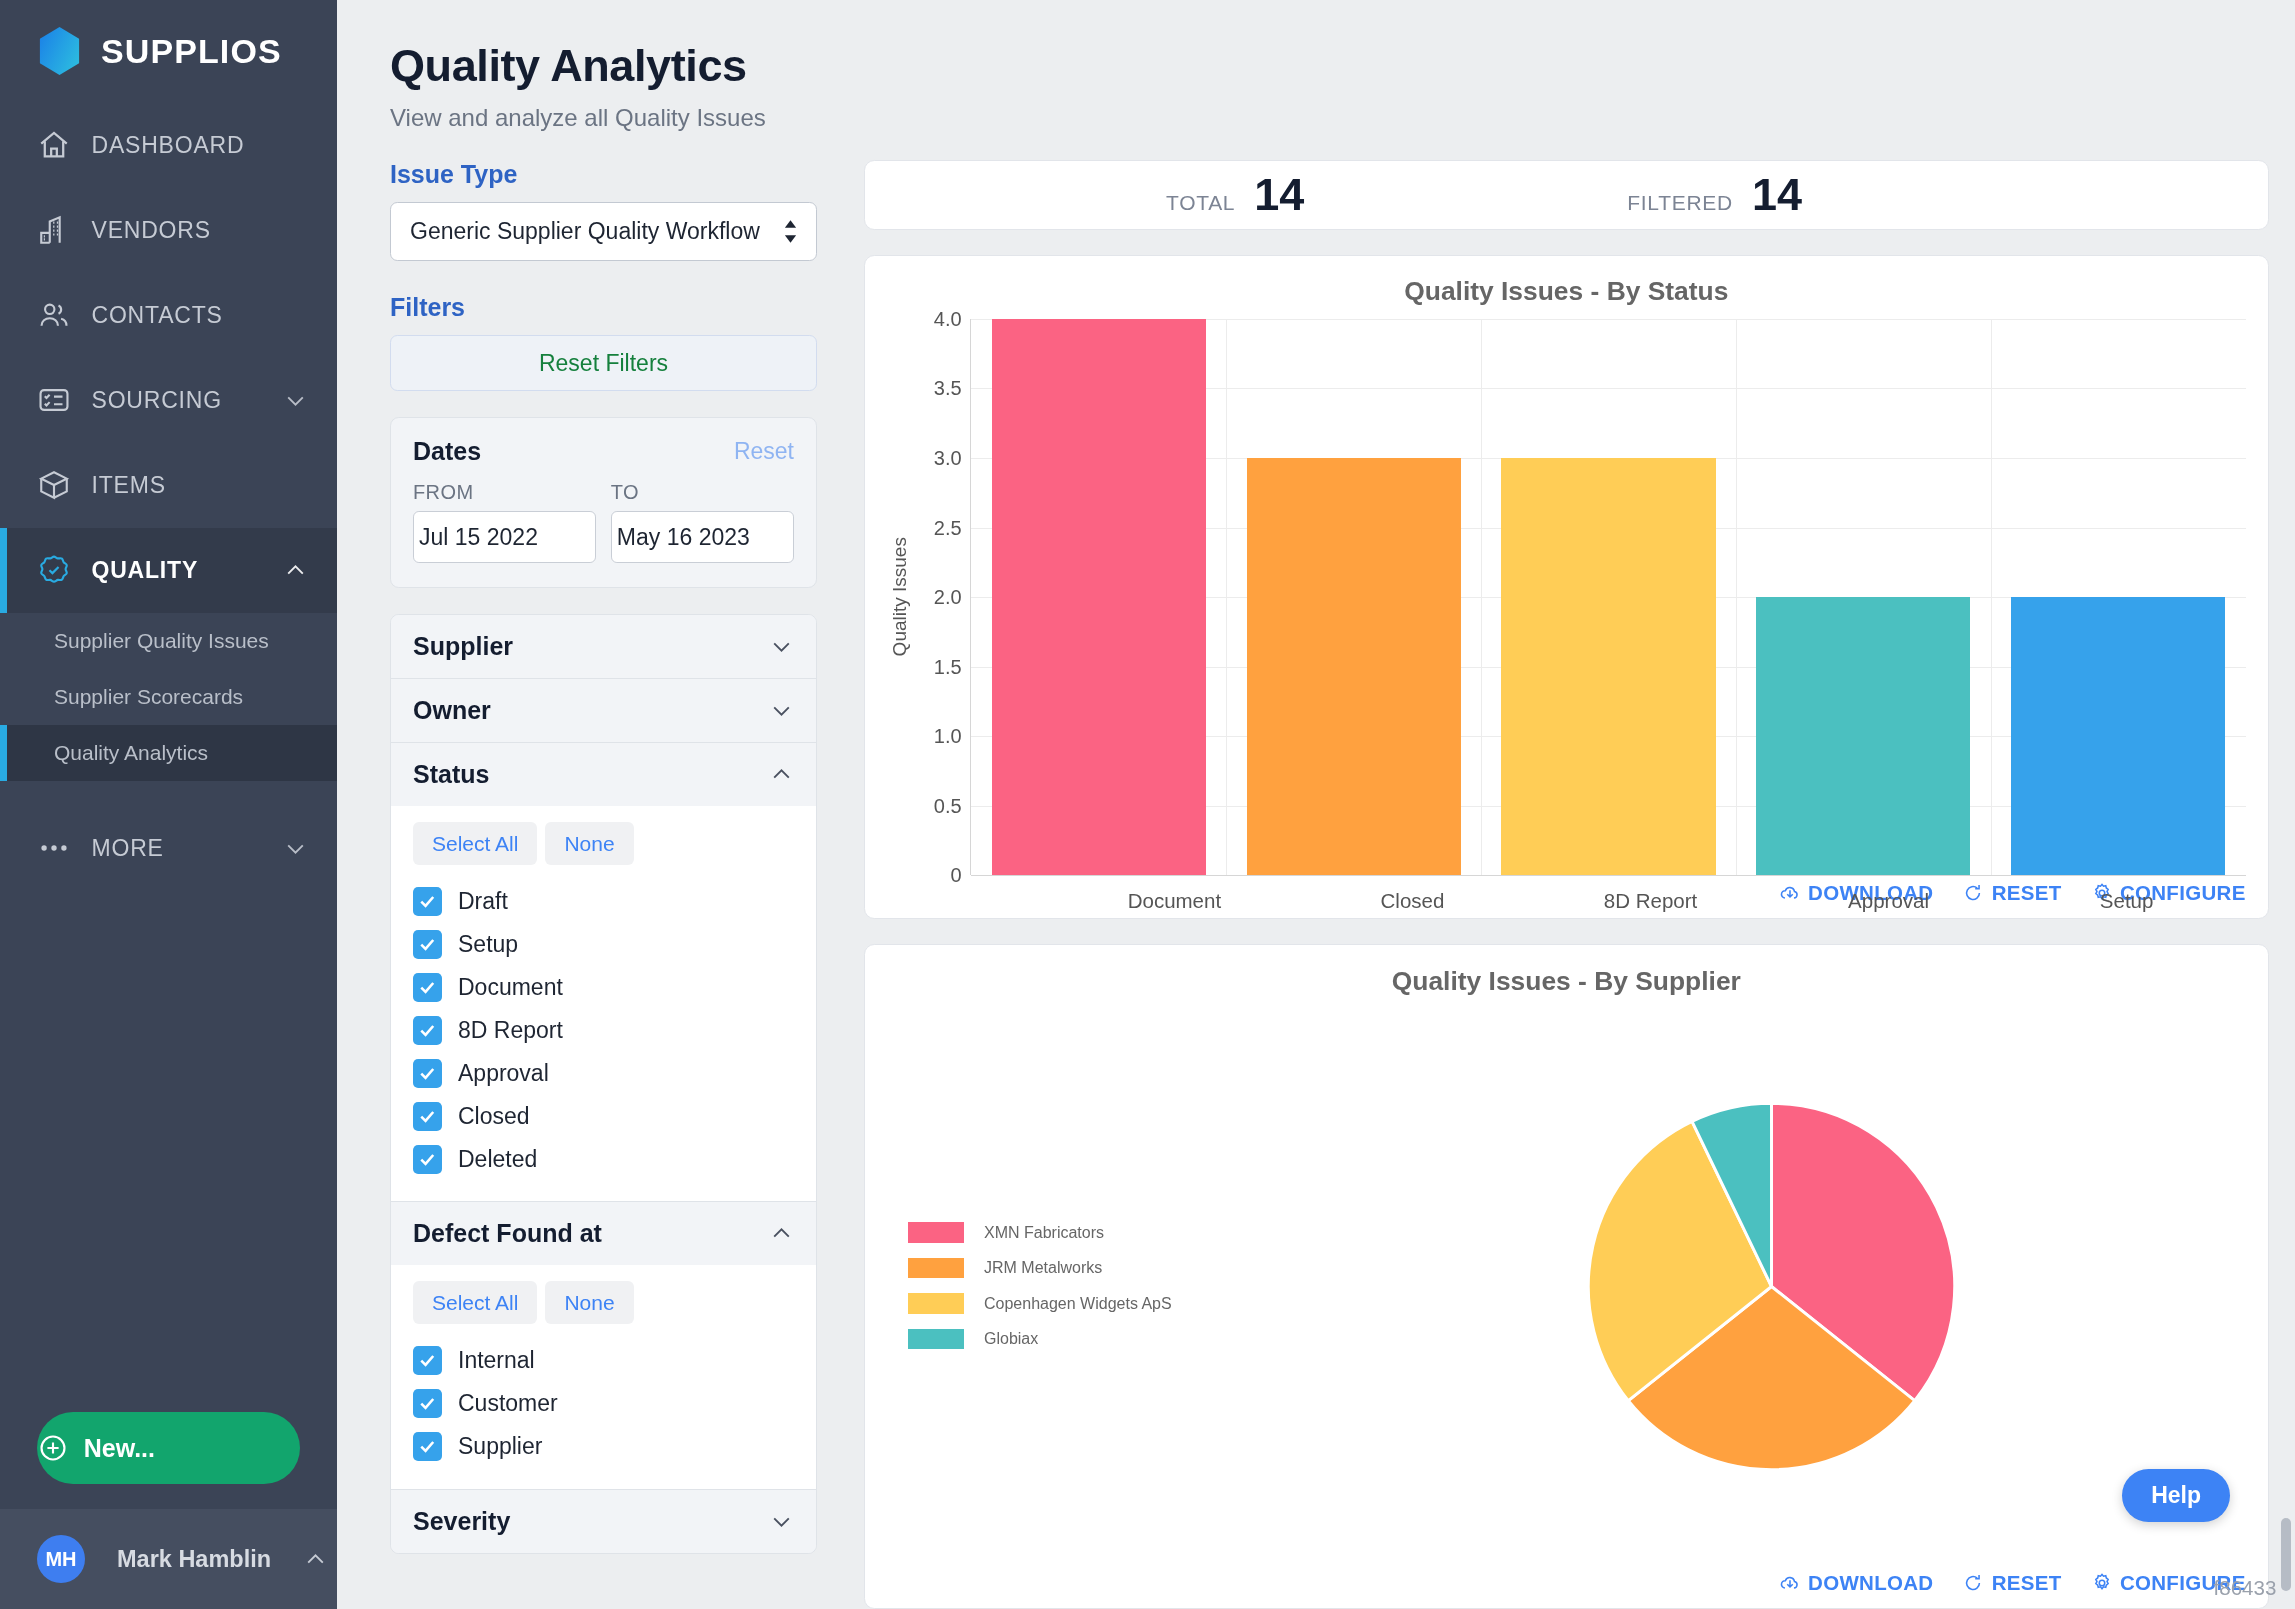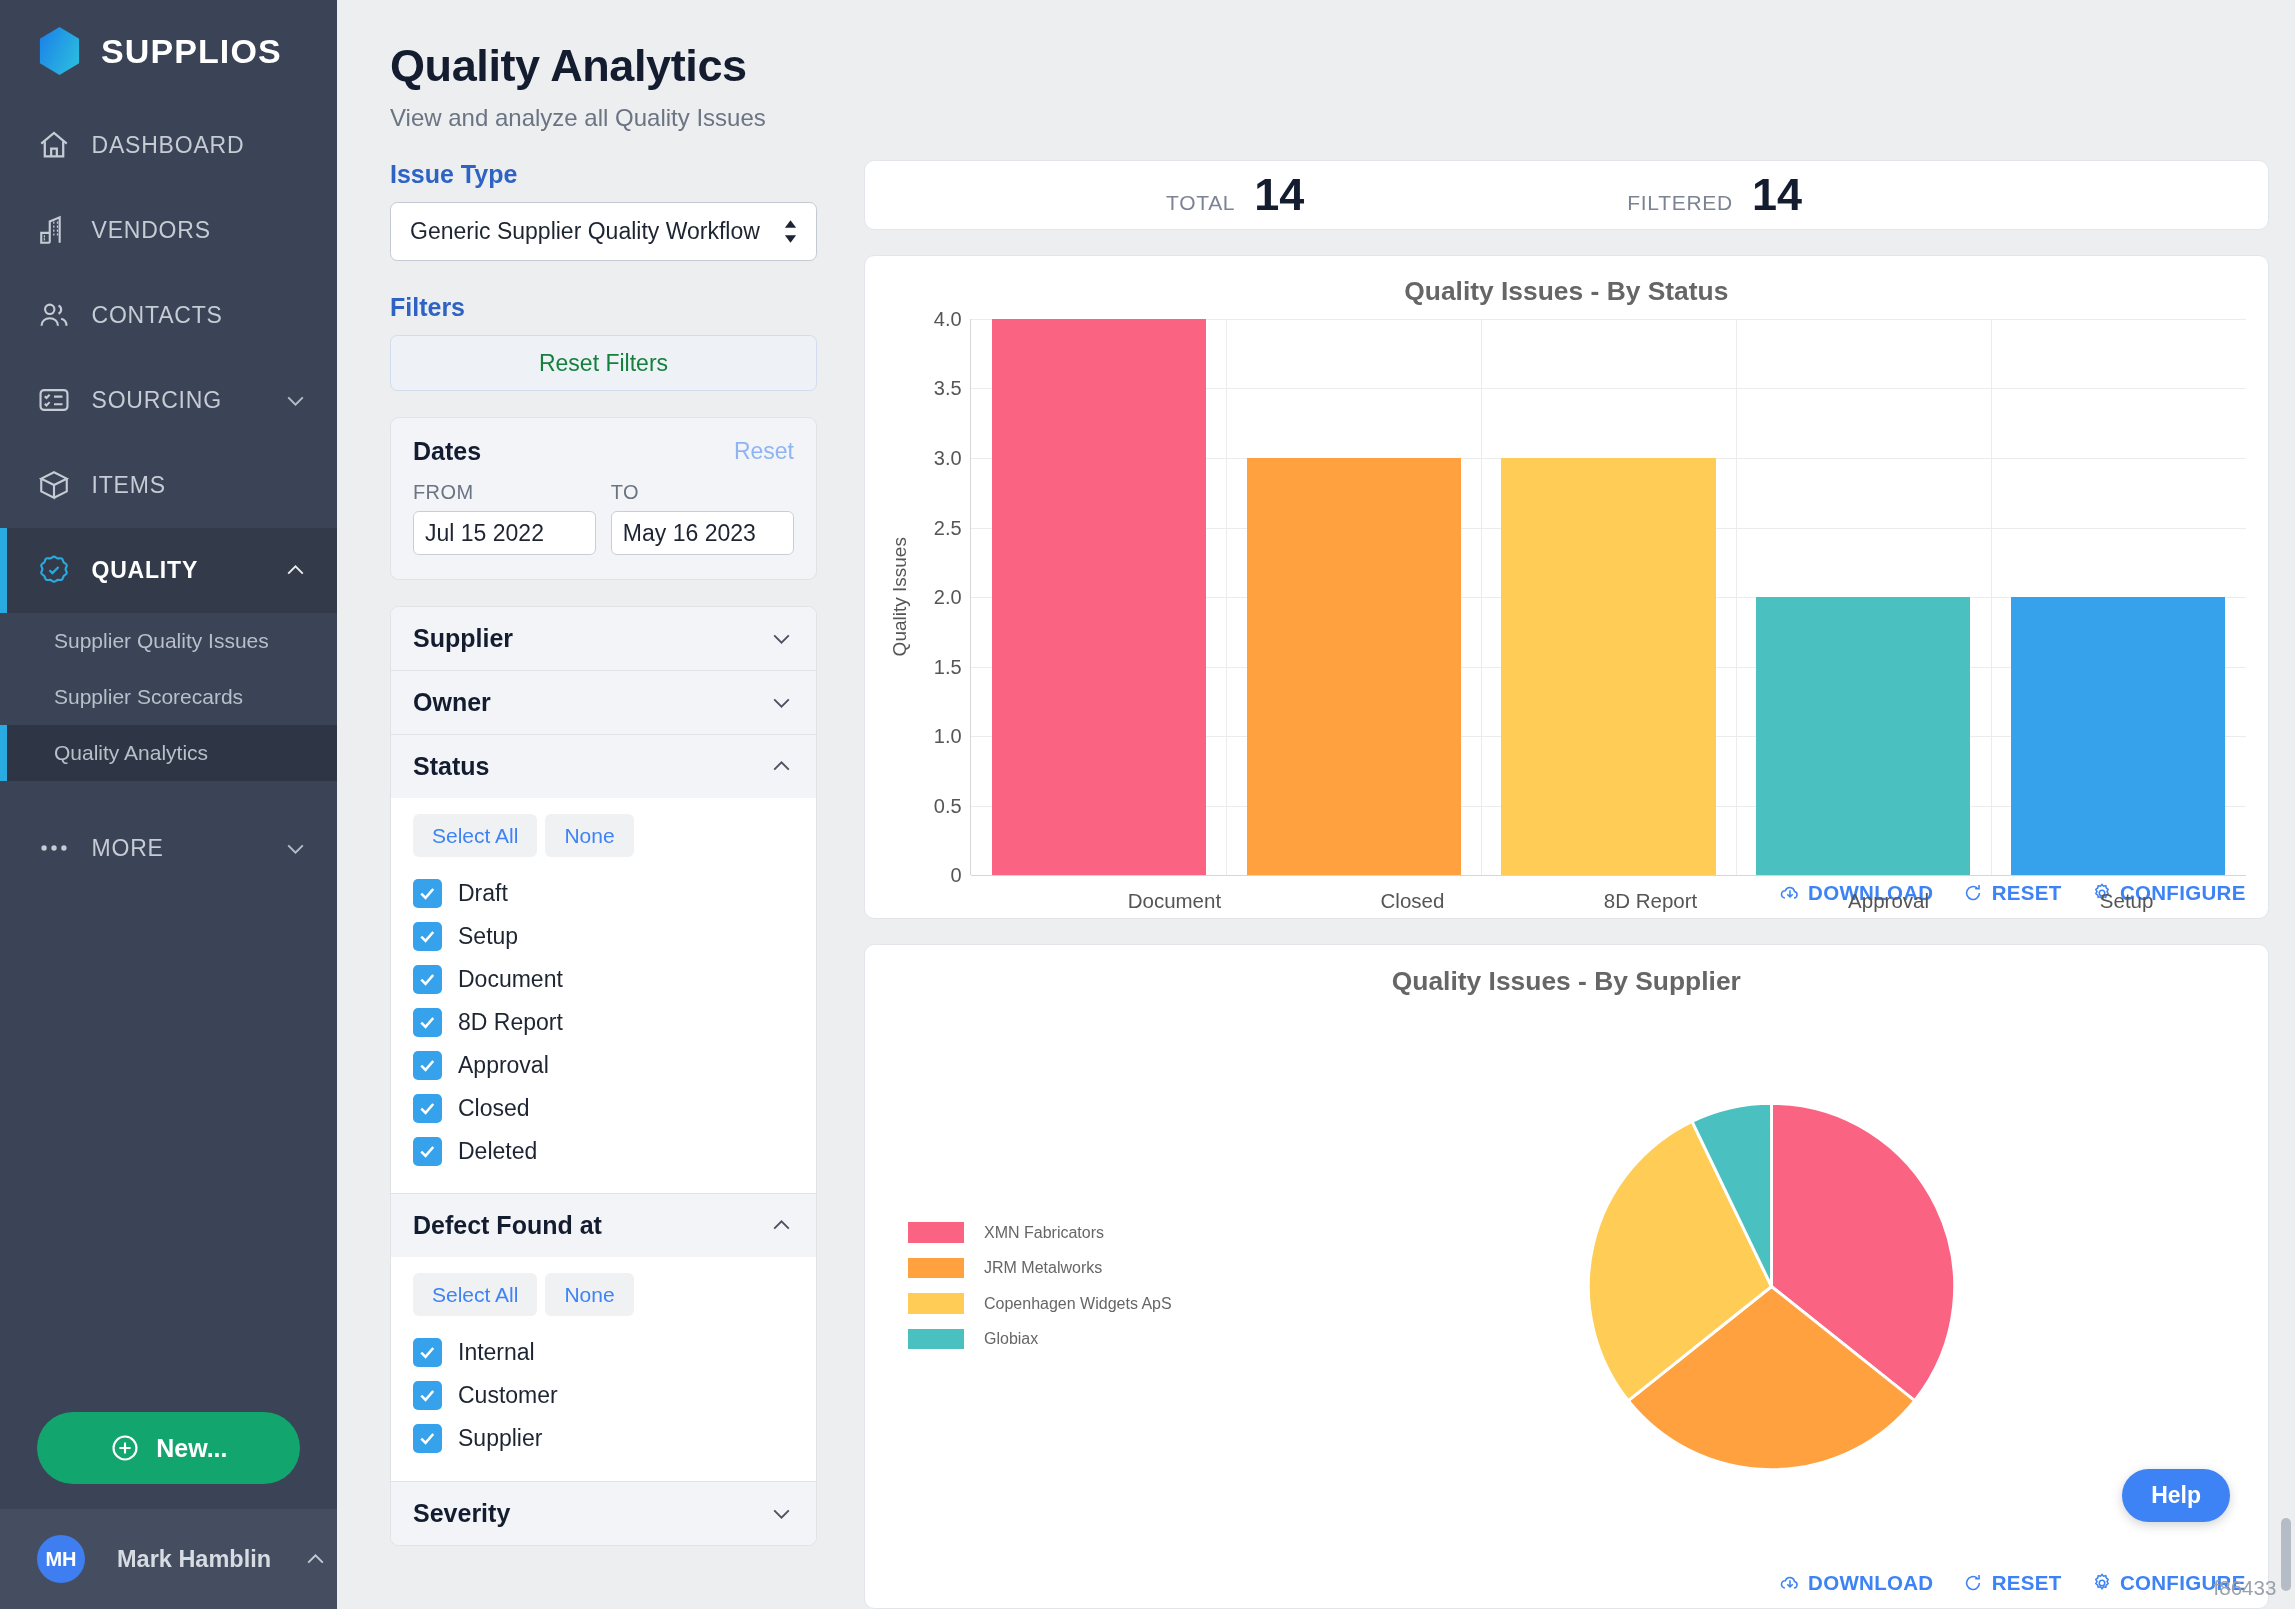--- a/index.html
+++ b/index.html
@@ -49,21 +49,21 @@
   }
   .sub-item.selected { background: #2e3645; }
   .sub-item.selected::before {
     content:''; position:absolute; left:0; top:0; bottom:0; width: 6.6px; background:#29abe2;
   }
   .nav-gap { height: 25px; }
   .new-wrap { padding: 0 37px 25px 37px; }
   .new-btn {
     width: 100%; height: 72px; border-radius: 36px; border: none;
     background: #12a56d; color:#fff; font-size: 25px; font-weight: 700;
-    display:flex; align-items:center; justify-content:center; gap: 14.7px;
+    display:flex; align-items:center; gap: 14.7px;
     cursor: pointer; font-family: inherit;
   }
   .user-bar {
     height: 100px; background: #454e60; display:flex; align-items:center;
     gap: 32px; padding-left: 37px; cursor: pointer;
   }
   .avatar {
     width: 48px; height: 48px; border-radius: 50%; background: #3e7ef0;
     color: #fff; font-size: 20px; font-weight: 700;
     display:flex; align-items:center; justify-content:center;
@@ -106,22 +106,22 @@
   .dates-head {
     display:flex; align-items:center; justify-content:space-between;
     padding: 19px 22px 7.3px 22px;
   }
   .dates-title { font-size: 25px; font-weight: 700; color:#141d30; }
   .reset-link { font-size: 23px; color: #8fb4f2; cursor:pointer; }
   .date-grid { display:flex; gap: 14.7px; padding: 7.3px 22px 23.5px 22px; }
   .date-field { flex: 1 1 0; }
   .date-cap { font-size: 20px; color: #6b7483; letter-spacing:0.4px; margin-bottom: 7.3px; }
   .date-input {
-    width: 100%; height: 44px; border: 1.5px solid #c9ced6; border-radius: 5.9px;
-    background: #fff; font-size: 23px; color: #1e2532; padding: 0 11px;
+    width: 100%; height: 52px; border: 1.5px solid #c9ced6; border-radius: 5.9px;
+    background: #fff; font-size: 23px; color: #1e2532; padding: 0 5px;
     font-family: inherit;
   }
   .acc { border-top: 1.5px solid #dfe3e8; }
   .acc:first-child { border-top: none; }
   .acc-head {
     height: 63px; display:flex; align-items:center; justify-content:space-between;
     padding: 0 22px; background: #f2f4f7; cursor:pointer;
   }
   .acc-title { font-size: 25px; font-weight: 700; color:#141d30; }
   .acc-body { background: #ffffff; padding: 16px 22px 20.5px 22px; }

